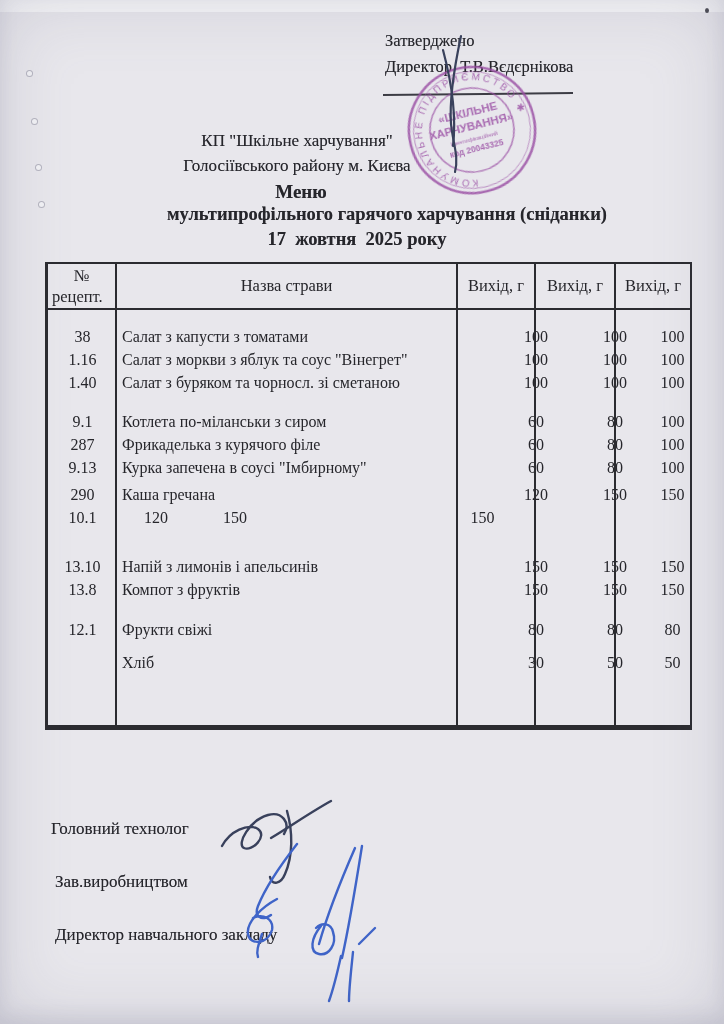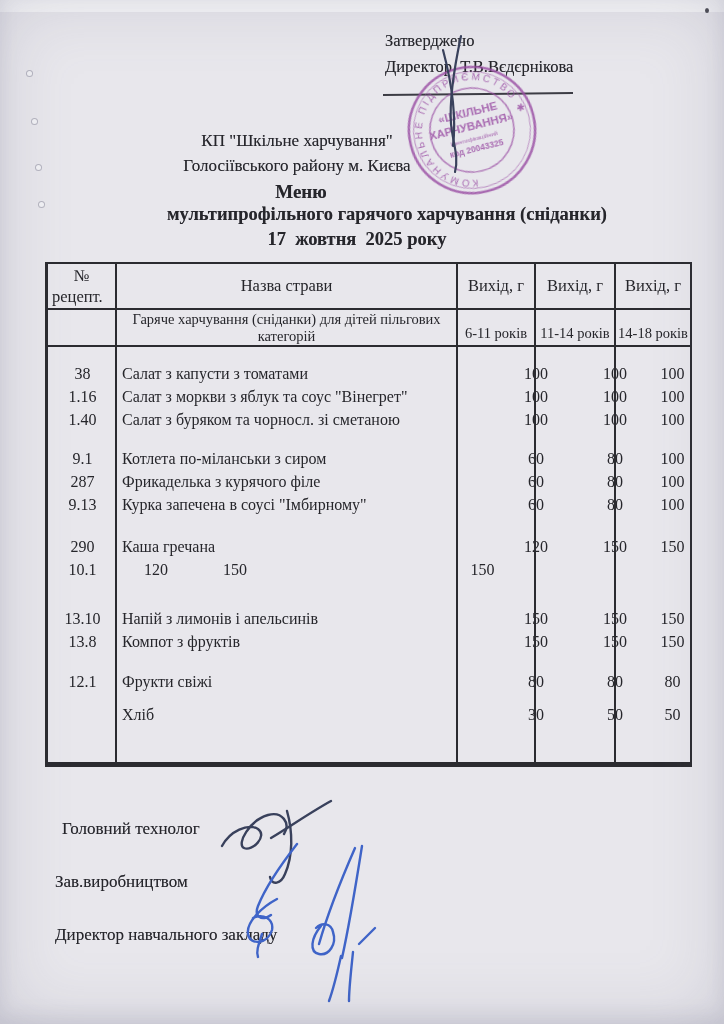--- a/index.html
+++ b/index.html
@@ -47,29 +47,29 @@
   .tbody{position:relative;height:417px;border-bottom:2px solid #2b2b30;box-sizing:border-box;padding-top:15px}
   .vline{position:absolute;top:0;bottom:0;width:2px;background:#2b2b30}
   .vl1{left:67px}.vl2{left:408px}.vl3{left:486px}.vl4{left:566px}
   .brow{display:flex;height:23px;align-items:center;font-size:16px}
   .bc{box-sizing:border-box}
   .bc.c1{width:69px;text-align:center}
   .bc.c2{width:380px;padding-left:5px;text-align:left}
   .bc.c3{width:78px;text-align:center}
   .bc.c4{width:80px;text-align:center}
   .bc.c5{flex:1;text-align:center}
-  .group.g0{margin-bottom:16px}.group.g1{margin-bottom:19px}
+  .group.g0{margin-bottom:16px}.group.g1{margin-bottom:4px}
   .group.g2{margin-bottom:26px}.group.g3{margin-bottom:17px}.group.g4{margin-bottom:10px}
 
   .trow{height:23px;border-top:2px solid #2b2b30;margin-top:3px}
   .trow .lbl{justify-content:flex-end;padding-right:75px;font-size:16.5px}
   .trow .val{font-size:16.5px}
 
   .sig-label{font-size:17px}
-  .sl1{left:62px;top:819px}.sl2{left:55px;top:872px}.sl3{left:55px;top:925px}
+  .sl1{left:51px;top:819px}.sl2{left:55px;top:872px}.sl3{left:55px;top:925px}
 
   svg.overlay{position:absolute;left:0;top:0;pointer-events:none}
   .stamp-g{opacity:.82;filter:blur(.4px)}
   .stamp-stroke{fill:none;stroke:var(--stamp-color,#9b50a5)}
   .stamp-text{fill:var(--stamp-color,#9b50a5);font-family:"Liberation Sans","DejaVu Sans",sans-serif}
   .pen{fill:none;stroke-linecap:round;stroke-linejoin:round}
   .pen-dark{stroke:var(--pen-dark,#39415c)}
   .pen-blue{stroke:var(--pen-blue,#3f64c8)}
 </style>
 </head>
@@ -96,27 +96,20 @@
 <div class="abs menu-table">
   <div class="row hrow">
     <div class="cell w1 h1">
       <span class="l1">№</span>
       <span class="l2">рецепт.</span>
     </div>
     <div class="cell w2">Назва страви</div>
     <div class="cell w3">Вихід, г</div>
     <div class="cell w4">Вихід, г</div>
     <div class="cell w5">Вихід, г</div>
-  </div>
-  <div class="row subrow">
-    <div class="cell w1"></div>
-    <div class="cell w2 cat">Гаряче харчування (сніданки) для дітей пільгових категорій</div>
-    <div class="cell w3 age">6-11 років</div>
-    <div class="cell w4 age">11-14 років</div>
-    <div class="cell w5 age">14-18 років</div>
   </div>
   <div class="tbody">
     <div class="vline vl1"></div>
     <div class="vline vl2"></div>
     <div class="vline vl3"></div>
     <div class="vline vl4"></div>
   <div class="group g0">
         <div class="brow">
           <div class="bc c1">38</div>
           <div class="bc c2">Салат з капусти з томатами</div>

